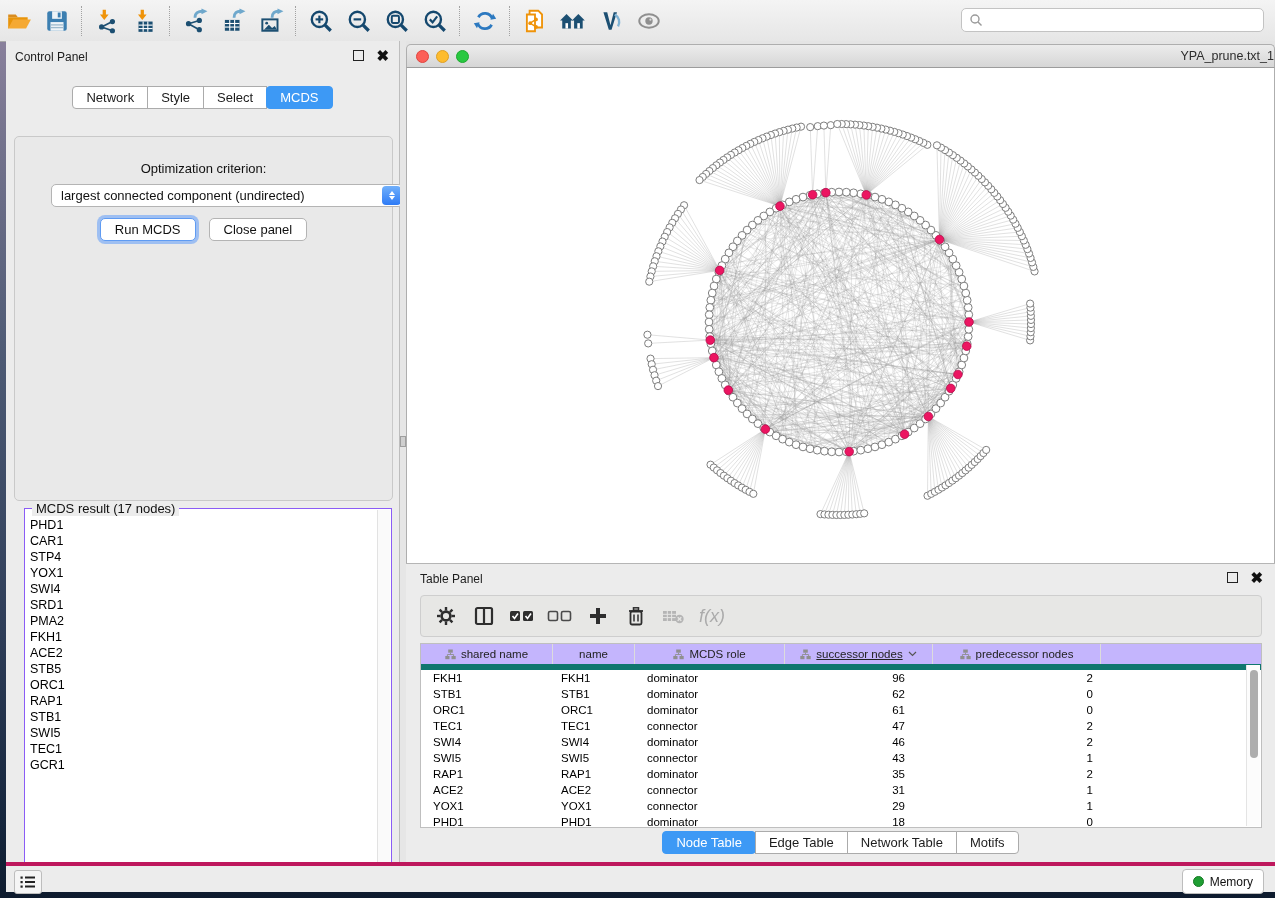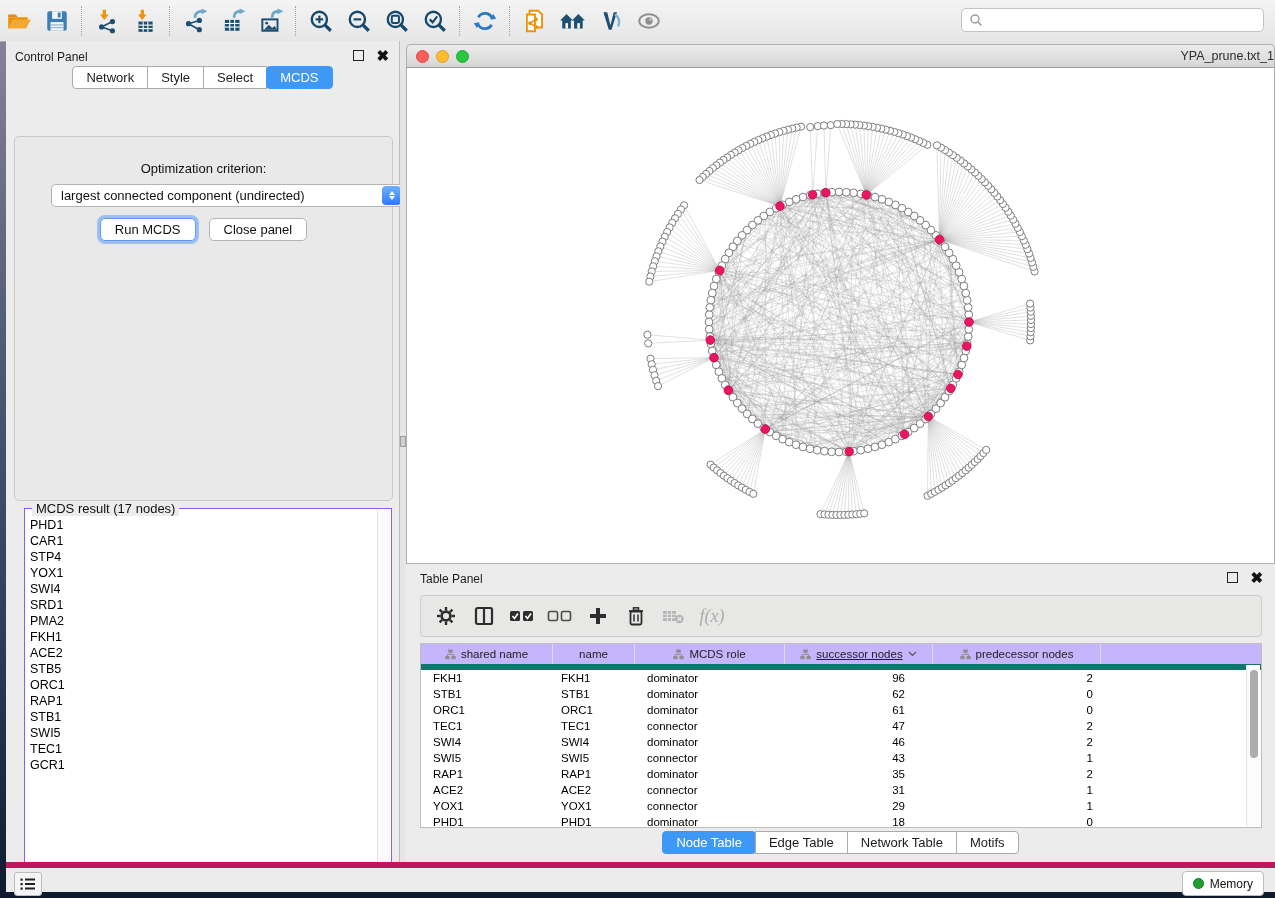--- a/index.html
+++ b/index.html
@@ -16,21 +16,21 @@
   .tsep{width:1px;height:30px;border-left:1px dotted #a2a2a2;margin:0 5px;flex:0 0 auto}
   .searchbox{position:absolute;right:11px;top:8px;width:303px;height:24px;background:#fff;
     border:1px solid #c3c3c3;border-radius:5px;display:flex;align-items:center;padding-left:7px;box-sizing:border-box}
   .searchbox input{border:none;outline:none;flex:1;font-size:12px;font-family:"Liberation Sans",sans-serif;background:transparent}
   
   .cpanel{left:6px;top:41px;width:394px;height:821px;background:#ececec;border-right:1px solid #bdbdbd;box-sizing:border-box}
   .paneltitle{font-size:12px;color:#1c1c1c;padding:9px 0 0 9px}
   .winbtns{position:absolute;top:9px;right:10px;display:flex;gap:12px;align-items:center}
   .floatbox{width:9px;height:9px;border:1.5px solid #222;display:inline-block}
   .closex{font-size:15px;font-weight:bold;color:#111;line-height:9px}
-  .tabstrip{display:flex;justify-content:center;gap:0;margin-top:2px}
+  .tabstrip{display:flex;justify-content:center;gap:0;margin-top:22px}
   .tab{font-size:13px;color:#1c1c1c;background:#fff;border:1px solid #ababab;padding:3px 13px;margin-left:-1px;cursor:default}
   .tab:first-child{border-radius:4px 0 0 4px;margin-left:0}
   .tab:last-child{border-radius:0 4px 4px 0}
   .tab.selected{background:#3d99f5;border-color:#3d99f5;color:#fff;border-radius:4px}
   .cpcard{left:8px;top:95px;width:377px;height:363px;background:#e9e9e9;border:1px solid #c9c9c9;border-radius:5px}
   .optlabel{text-align:center;font-size:13px;color:#111;margin-top:24px}
   .dropdown{position:absolute;left:36px;top:47px;width:352px;height:23px;background:#fff;border:1px solid #b4b4b4;
     border-radius:5px;display:flex;align-items:center;box-sizing:border-box}
   .dropdown .val{flex:1;font-size:13px;padding-left:9px;color:#111;white-space:nowrap}
   .stepper{width:19px;height:19px;margin-right:1px;border-radius:4px;background:linear-gradient(#71b0fb,#2e7bf6);
@@ -54,33 +54,33 @@
     border:1px solid #aeaeae;border-bottom-color:#9c9c9c;border-radius:5px 5px 0 0;box-sizing:border-box}
   .lights{position:absolute;left:9px;top:5px;display:flex;gap:7px}
   .light{width:13px;height:13px;border-radius:50%}
   .nettitle .tl{text-align:right;font-size:12.5px;color:#2d2d2d;line-height:22px}
   .netcanvas{position:absolute;left:0;top:27px;width:869px;height:495px;background:#fff;border-left:1px solid #aeaeae;border-right:1px solid #aeaeae;box-sizing:border-box}
   
   .tpanel{left:406px;top:563px;width:869px;height:299px;background:#ececec;border-top:1px solid #b5b5b5;box-sizing:border-box}
   .ttoolbar{position:absolute;left:14px;top:31px;width:842px;height:42px;background:#e7e7e5;border:1px solid #cecece;
     border-radius:4px;display:flex;align-items:center;padding-left:8px;box-sizing:border-box;gap:4px}
   .titem{width:34px;height:34px;display:flex;align-items:center;justify-content:center}
-  .fx{font-family:Liberation Serif, serif;font-style:italic;font-size:18px;color:#ababab}
+  .fx{font-family:Liberation Sans, sans-serif;font-style:italic;font-size:18px;color:#ababab}
   .ttable{position:absolute;left:14px;top:79px;width:842px;height:185px;background:#fff;border:1px solid #bfbfbf;box-sizing:border-box;overflow:hidden}
   .thead{display:flex;height:20px;background:#c4b5fd;border-bottom:6px solid #0f766e;font-size:11.5px;color:#222}
   .th{display:flex;align-items:center;justify-content:center;gap:5px;border-right:1px solid #dcdcdc;box-sizing:border-box}
   .trow{display:flex;height:16px;font-size:11.5px;color:#000;align-items:center}
   .td{box-sizing:border-box;white-space:nowrap;overflow:hidden}
   .col0{width:132px;padding-left:12px}.col1{width:82px;padding-left:8px}.col2{width:150px;padding-left:12px}
   .col3{width:148px;text-align:right;padding-right:28px}.col4{width:168px;text-align:right;padding-right:8px}
   .tscroll{position:absolute;top:21px;right:1px;bottom:1px;width:13px;background:#fcfcfc;border-left:1px solid #e4e4e4}
   .tthumb{position:absolute;left:2.5px;top:5px;width:8px;height:88px;border-radius:4px;background:#adadad}
   .btabs{position:absolute;left:0;top:267px;width:100%;display:flex;justify-content:center}
   
-  .statusbar{left:6px;top:862px;width:1269px;height:30px;background:#ececec;border-top:6px solid #be185d;box-sizing:border-box}
+  .statusbar{left:6px;top:862px;width:1269px;height:30px;background:#ececec;border-top:4px solid #be185d;box-sizing:border-box}
   .listbtn{position:absolute;left:8px;top:4px;width:26px;height:22px;background:#f5f5f5;border:1px solid #bdbdbd;border-radius:3px;
     display:flex;align-items:center;justify-content:center}
   .membtn{position:absolute;right:11px;top:3px;height:23px;background:#fff;border:1px solid #bdbdbd;border-radius:4px;
     display:flex;align-items:center;gap:6px;padding:0 10px;font-size:12px;color:#111}
   .gdot{width:11px;height:11px;border-radius:50%;background:#1f9e33;border:1px solid #157a24;box-sizing:border-box}
 </style>
 </head>
 <body>
 
 <div class="abs toolbar">

